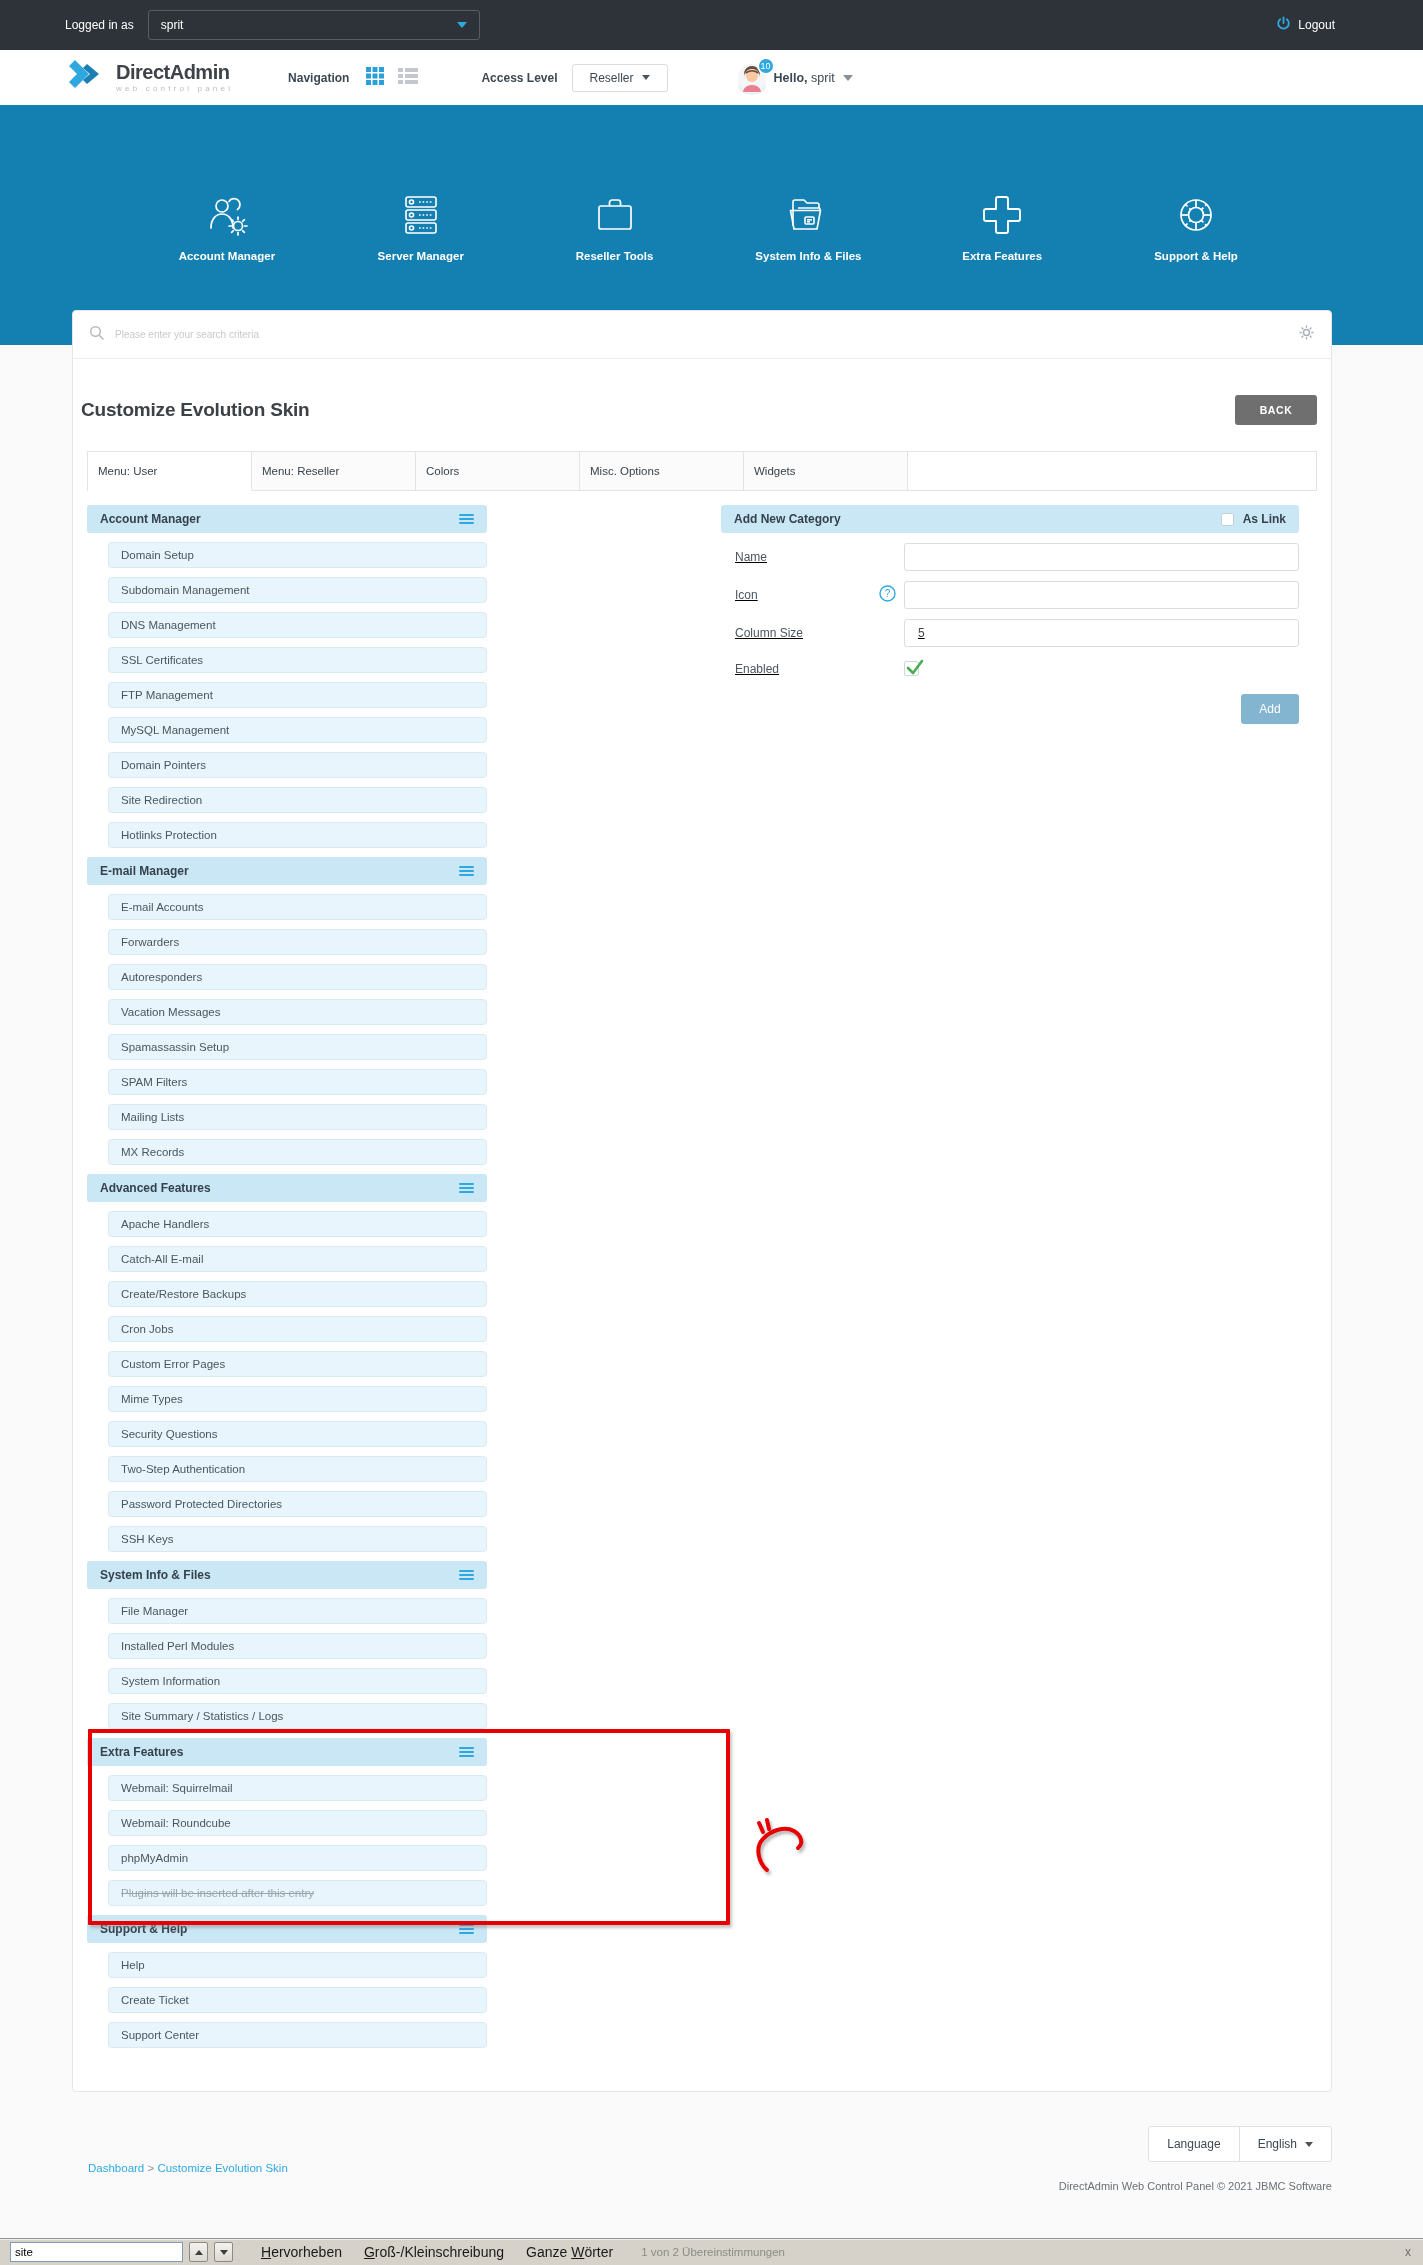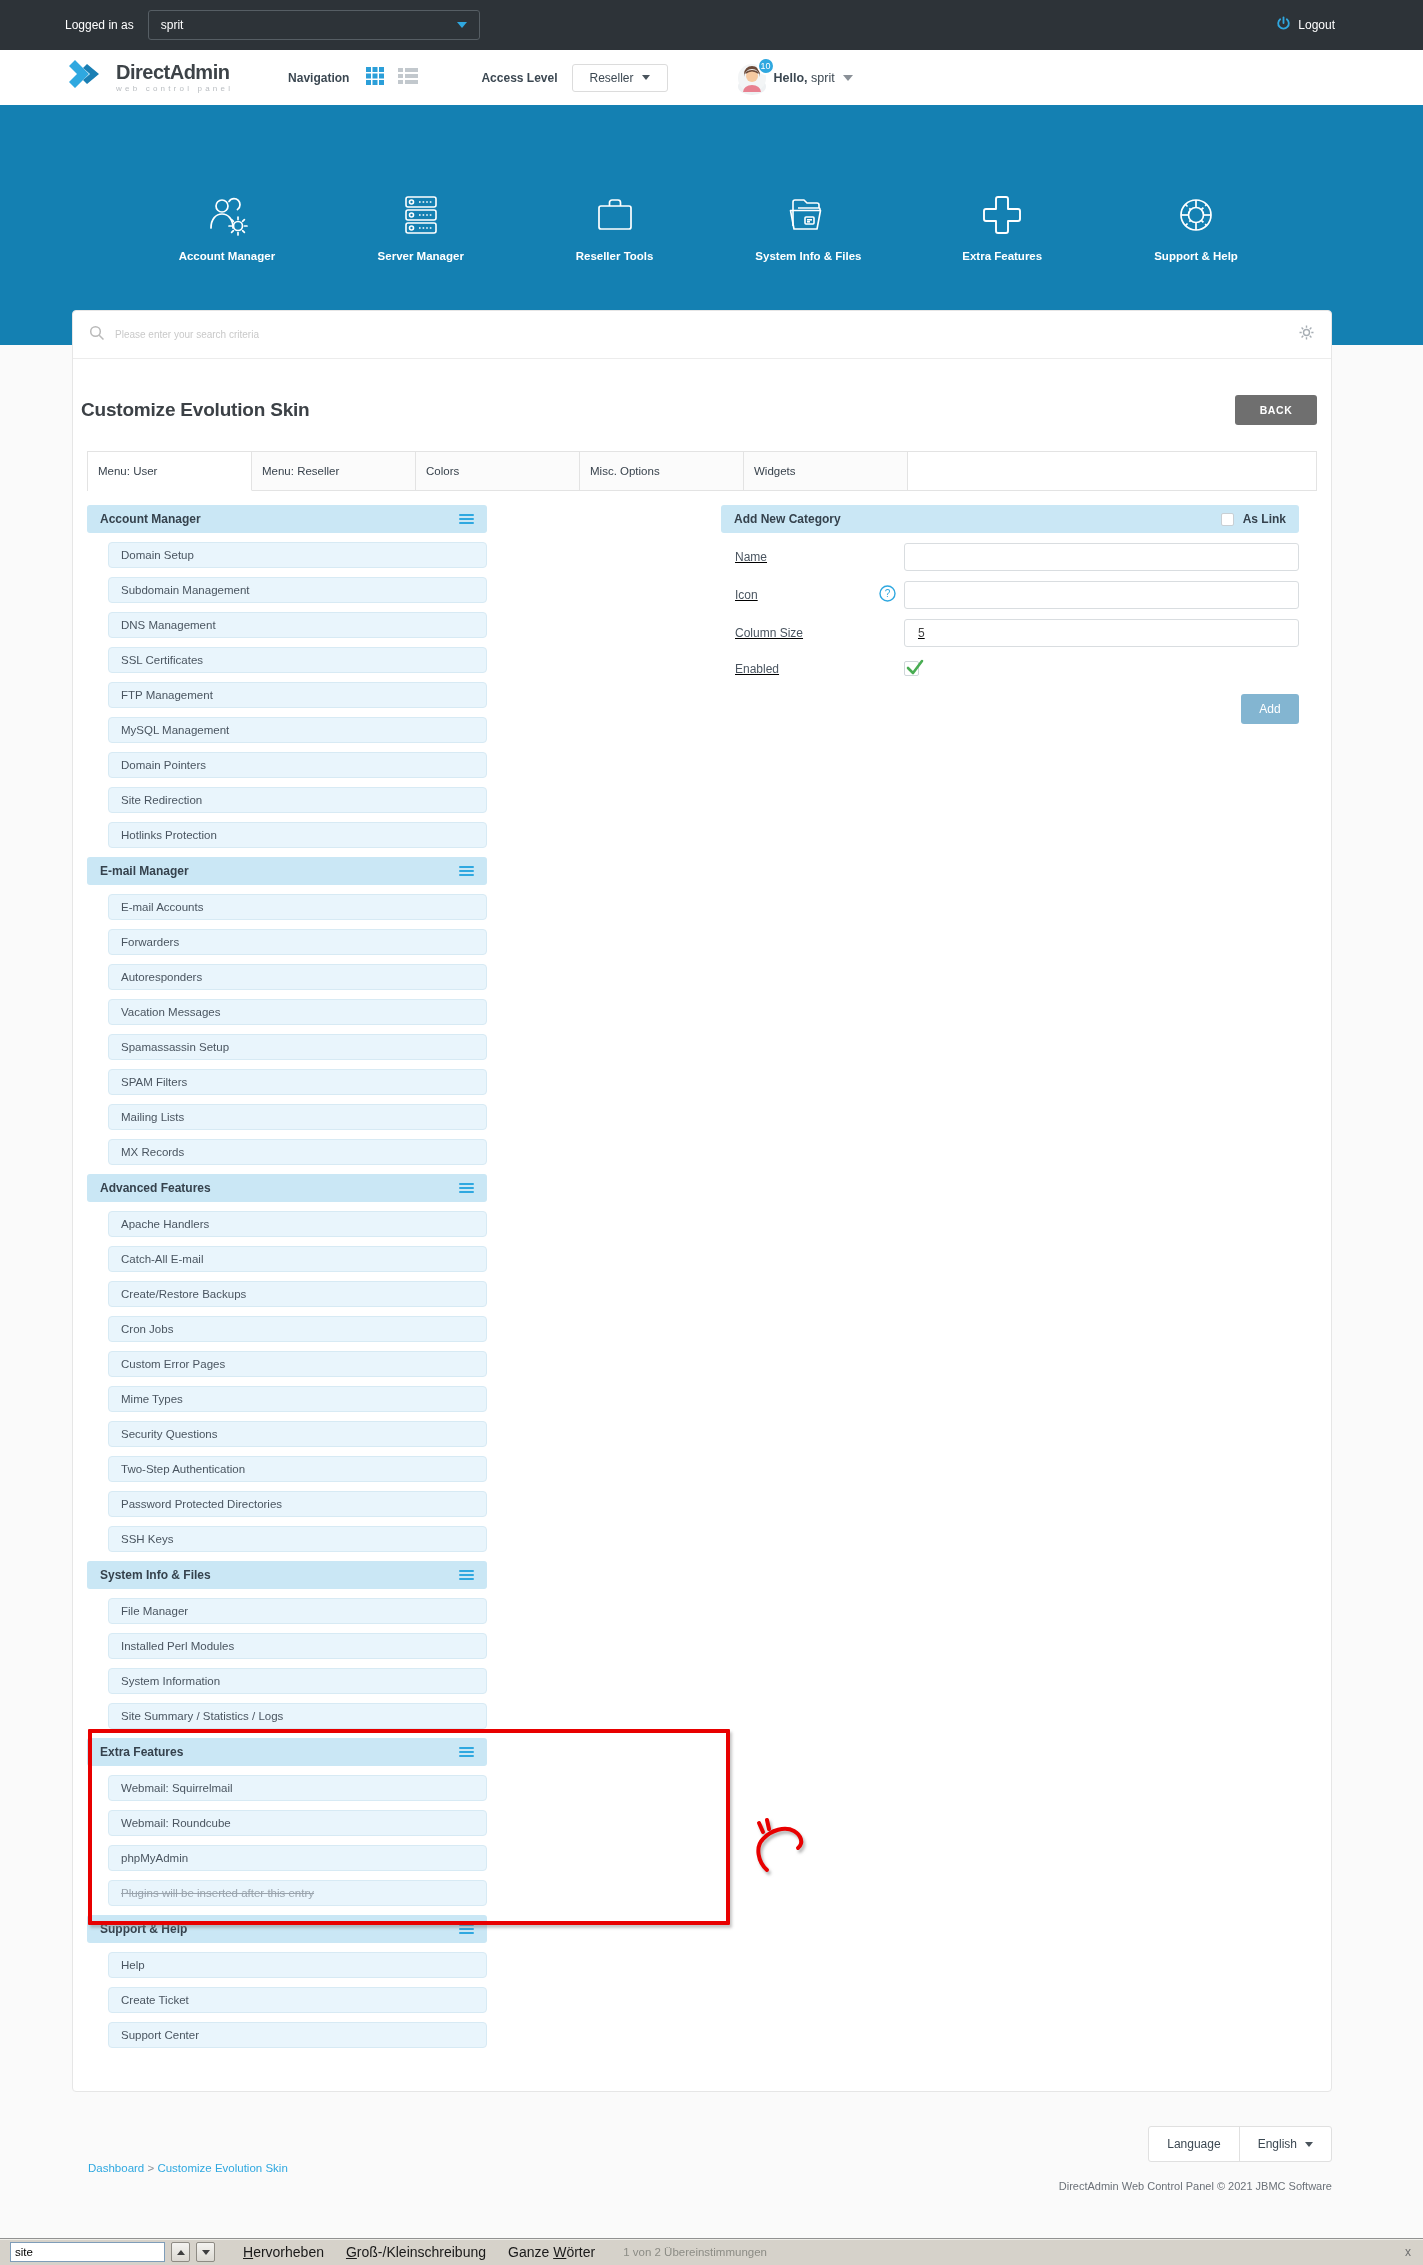--- a/index.html
+++ b/index.html
@@ -85,21 +85,21 @@
   .footer { position:relative; height:120px; }
   .breadcrumb { position:absolute; left:88px; top:70px; font-size:11.5px; color:#8a9097; }
   .breadcrumb a { color:#2fa8e0; text-decoration:none; cursor:pointer; }
   .lang-group { position:absolute; right:91px; top:34px; display:flex; border:1px solid #e0e0e0; border-radius:3px; background:#fff; height:36px; }
   .lang-cell { display:flex; align-items:center; justify-content:center; padding:0 18px; font-size:12px; color:#3c4852; }
   .lang-cell.value { border-left:1px solid #e0e0e0; gap:8px; cursor:pointer; }
   .copyright { position:absolute; right:91px; top:88px; font-size:11px; color:#6b7178; }
 
   
   .findbar { position:absolute; left:0; right:0; bottom:0; height:27px; background:#d6d2ca; border-top:1px solid #919191; box-shadow:inset 0 1px 0 #efeee9; display:flex; align-items:center; padding:0 10px; gap:6px; }
-  .fb-input { width:155px; height:20px; border:1px solid #7f9db9; background:#fff; font-size:11.5px; padding:0 4px; outline:none; font-family:"Liberation Sans",sans-serif; }
+  .fb-input { width:173px; height:20px; border:1px solid #7f9db9; background:#fff; font-size:11.5px; padding:0 4px; outline:none; font-family:"Liberation Sans",sans-serif; }
   .fb-btn { width:19px; height:20px; background:linear-gradient(#f4f3f0,#dcd9d2); border:1px solid #8e8b84; border-radius:2px; display:flex; align-items:center; justify-content:center; cursor:pointer; }
   .fb-label { font-size:14px; color:#1a1a1a; margin-left:22px; cursor:pointer; }
   .fb-matches { font-size:11.5px; color:#8c8c85; margin-left:22px; }
   .fb-close { margin-left:auto; font-size:12px; color:#6f6f6f; cursor:pointer; padding-right:2px; }
   .chev { width:0; height:0; border-left:4px solid transparent; border-right:4px solid transparent; }
   .chev.up { border-bottom:5px solid #3f3f3f; }
   .chev.down { border-top:5px solid #3f3f3f; }
 </style>
 </head>
 <body>

